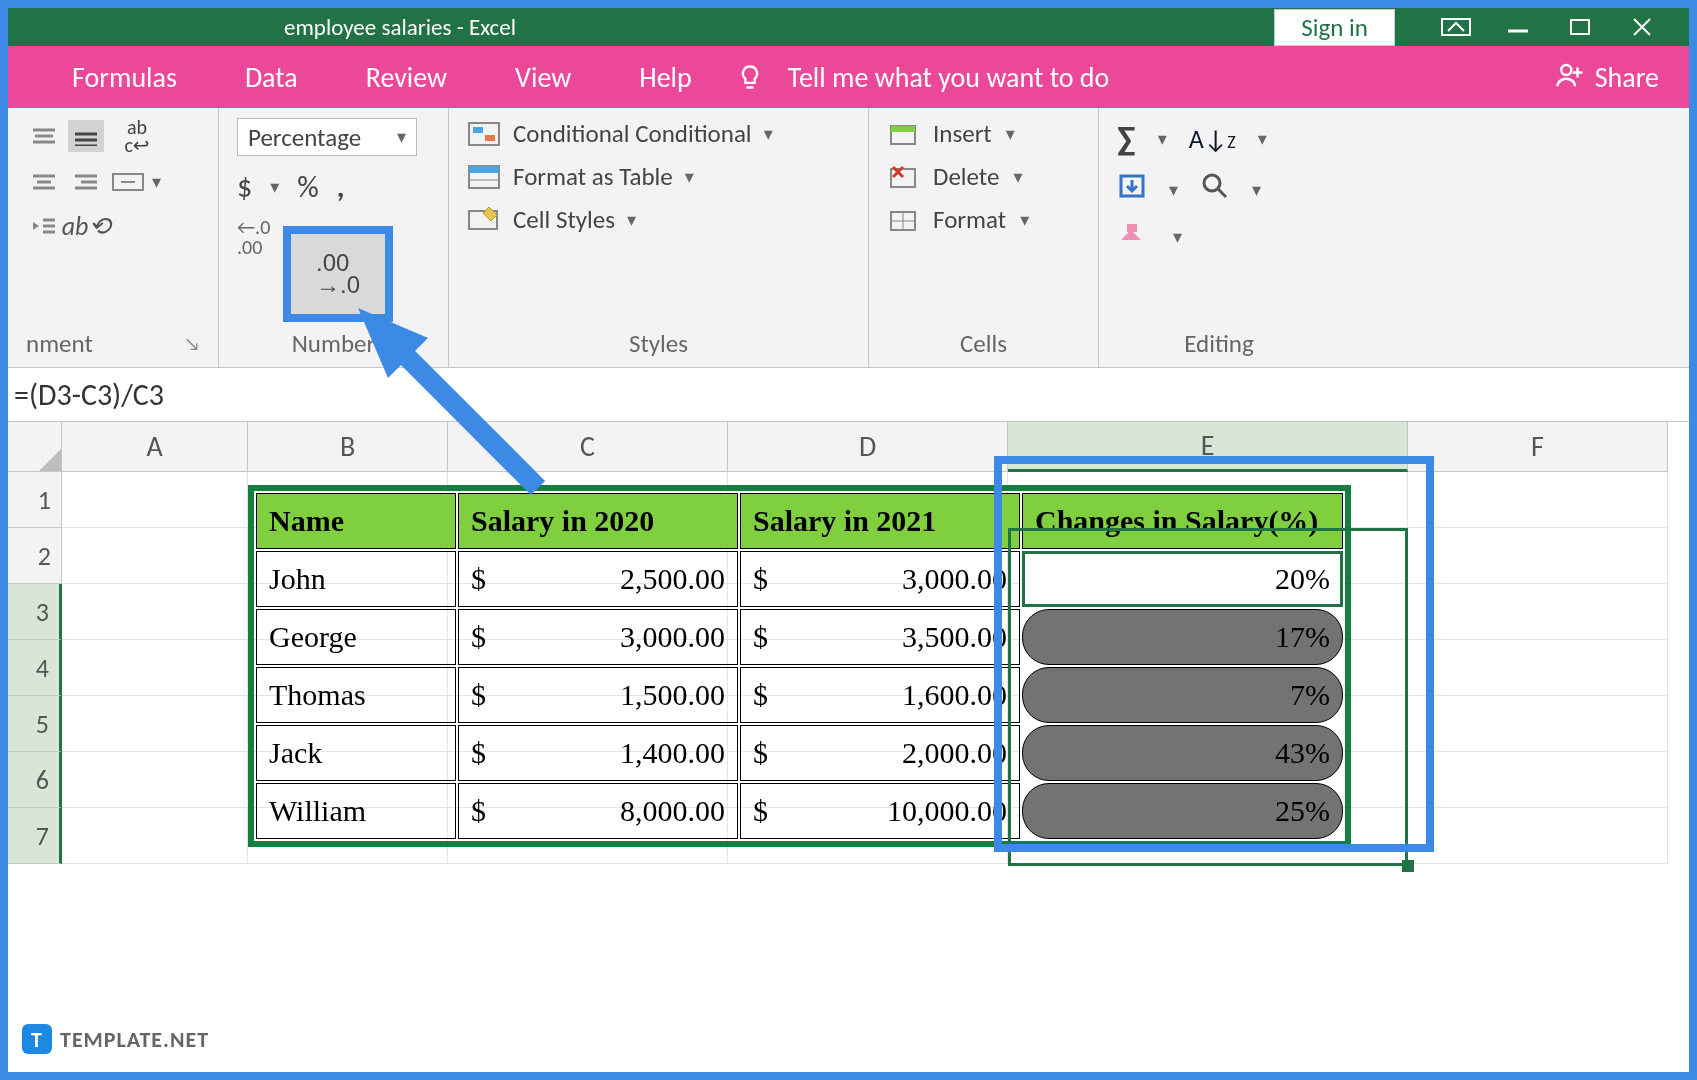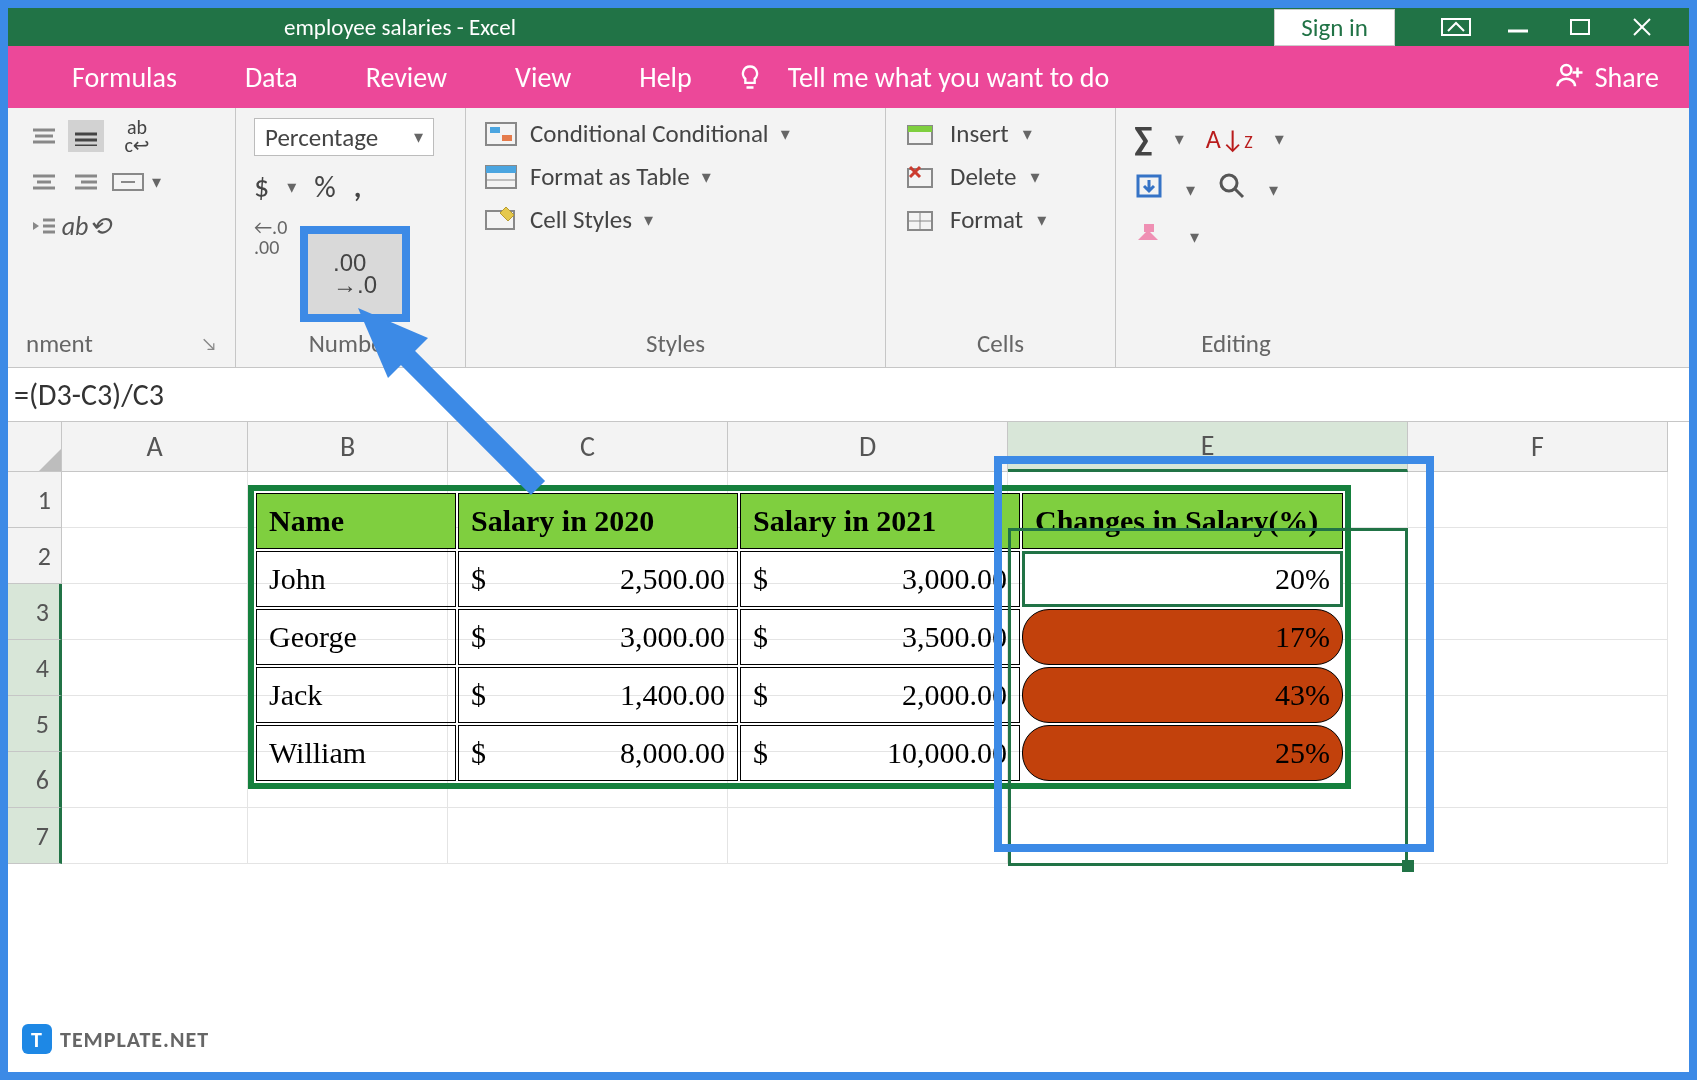--- a/index.html
+++ b/index.html
@@ -86,21 +86,21 @@
   .bodycell { border-right:1px solid #e4e4e4; border-bottom:1px solid #e4e4e4; height:56px; }
 
   .wA{width:186px}.wB{width:200px}.wC{width:280px}.wD{width:280px}.wE{width:400px}.wF{width:260px}
 
   .datatable { position:absolute; left:240px; top:63px; border:6px solid #15803d; font-size:30px;font-family:Liberation Serif, serif; }
   .datatable th { background:#7fcf3f; border:1px solid #000; padding:6px 12px; text-align:left; font-weight:700; height:56px;}
   .datatable td { border:1px solid #000; padding:4px 12px; height:56px; }
   .td-name{width:200px}
   .td-sal{width:280px}
   .td-pct{width:321px; text-align:right; padding-right:18px;}
-  .td-pct.sel { background:#c2410c;border-radius:27px; }
+  .td-pct.sel { background:#737373;border-radius:27px; }
   .activecell { background:#fff !important; outline:3px solid #217346; outline-offset:-3px; }
   .sal-split { display:flex; justify-content:space-between; width:100%; }
 
   
   .col-select {
     position:absolute; border:8px solid #3c8ae6;
     left:986px; top:34px; width:440px; height:396px; pointer-events:none;
   }
   
 
@@ -167,21 +167,21 @@
           <path d="M2 21c0-4 4-6 7-6s7 2 7 6" fill="none" stroke="#fff" stroke-width="2"></path>
           <line x1="18" y1="6" x2="18" y2="14" stroke="#fff" stroke-width="2"></line>
           <line x1="14" y1="10" x2="22" y2="10" stroke="#fff" stroke-width="2"></line>
         </svg>
       <span>Share</span>
     </span>
   </div>
 
   <div class="ribbon">
 
-    <div class="group" style="width:228px">
+    <div class="group" style="width:211px">
       <div class="group-body">
         <div class="align-row">
           <span class="align-cell">
               <svg width="26" height="20">
                 <line x1="2" y1="4" x2="24" y2="4" stroke="#888" stroke-width="3"></line>
                 <line x1="4" y1="10" x2="22" y2="10" stroke="#888" stroke-width="3"></line>
                 <line x1="2" y1="16" x2="24" y2="16" stroke="#888" stroke-width="3"></line>
               </svg>
             </span>
           <span class="align-cell" style="background:#d2d2d2">
@@ -323,21 +323,21 @@
         </div>
       </div>
       <div class="group-label">Cells</div>
     </div>
 
     <div class="group" style="width:240px;border-right:none">
       <div class="group-body">
         <div class="edit-row">
           <span style="font-size:34px;font-weight:600">∑</span>
             <span class="dd">▾</span>
-          <span style="font-size:26px;color:#b91c1c">A↓<span style="font-size:18px">Z</span></span>
+          <span style="font-size:26px;color:#0f172a">A↓<span style="font-size:18px">Z</span></span>
             <span class="dd">▾</span>
         </div>
         <div class="edit-row">
           <span><svg width="30" height="28">
                 <rect x="4" y="4" width="22" height="20" fill="none" stroke="#3573c6" stroke-width="3"></rect>
                 <path d="M15 8 L15 18 M10 14 L15 19 L20 14" fill="none" stroke="#3573c6" stroke-width="3"></path>
               </svg></span>
             <span class="dd">▾</span>
           <span><svg width="30" height="30">
                 <circle cx="12" cy="12" r="8" fill="none" stroke="#555" stroke-width="3"></circle>
@@ -474,20 +474,36 @@
             </td>
         <td class="td-sal">
               <div class="sal-split">
                 <span>$</span>
                 <span>3,500.00</span>
               </div>
             </td>
         <td class="td-pct sel">17%</td>
       </tr>
       <tr>
+        <td class="td-name">Thomas</td>
+        <td class="td-sal">
+              <div class="sal-split">
+                <span>$</span>
+                <span>1,500.00</span>
+              </div>
+            </td>
+        <td class="td-sal">
+              <div class="sal-split">
+                <span>$</span>
+                <span>1,600.00</span>
+              </div>
+            </td>
+        <td class="td-pct sel">7%</td>
+      </tr>
+      <tr>
         <td class="td-name">Jack</td>
         <td class="td-sal">
               <div class="sal-split">
                 <span>$</span>
                 <span>1,400.00</span>
               </div>
             </td>
         <td class="td-sal">
               <div class="sal-split">
                 <span>$</span>

